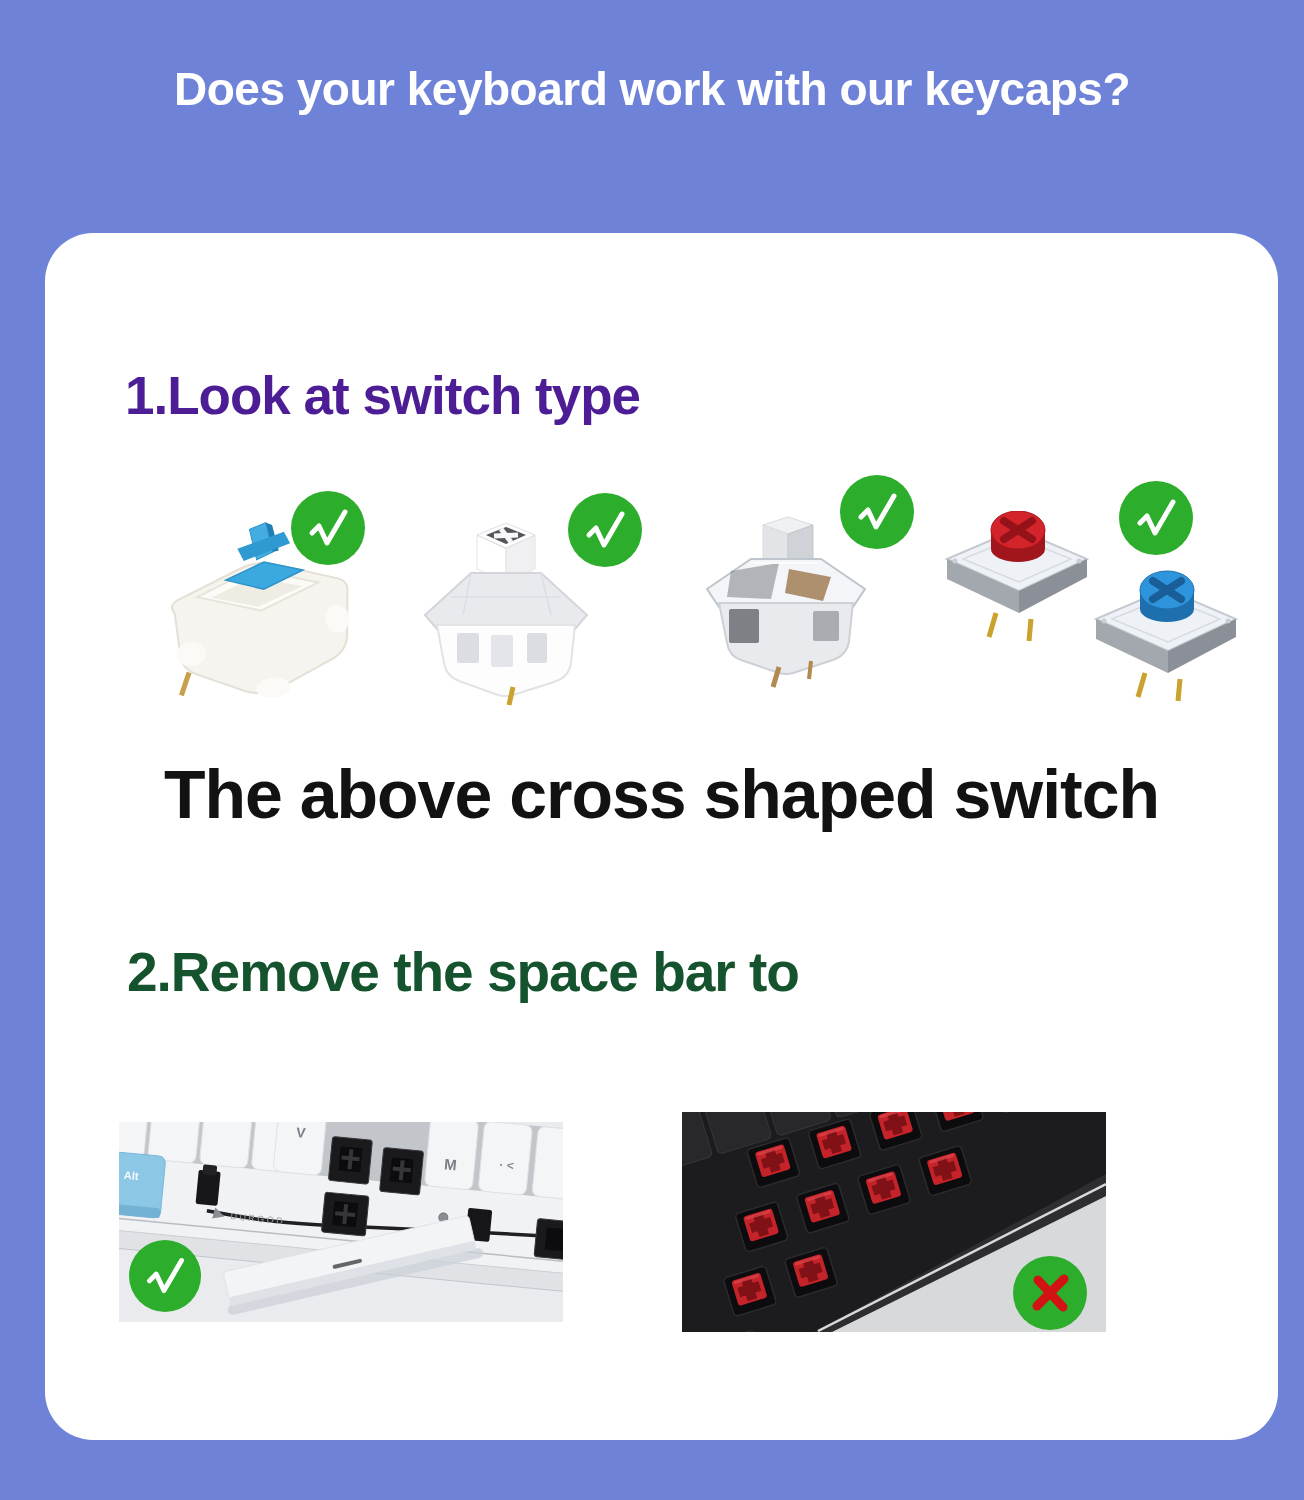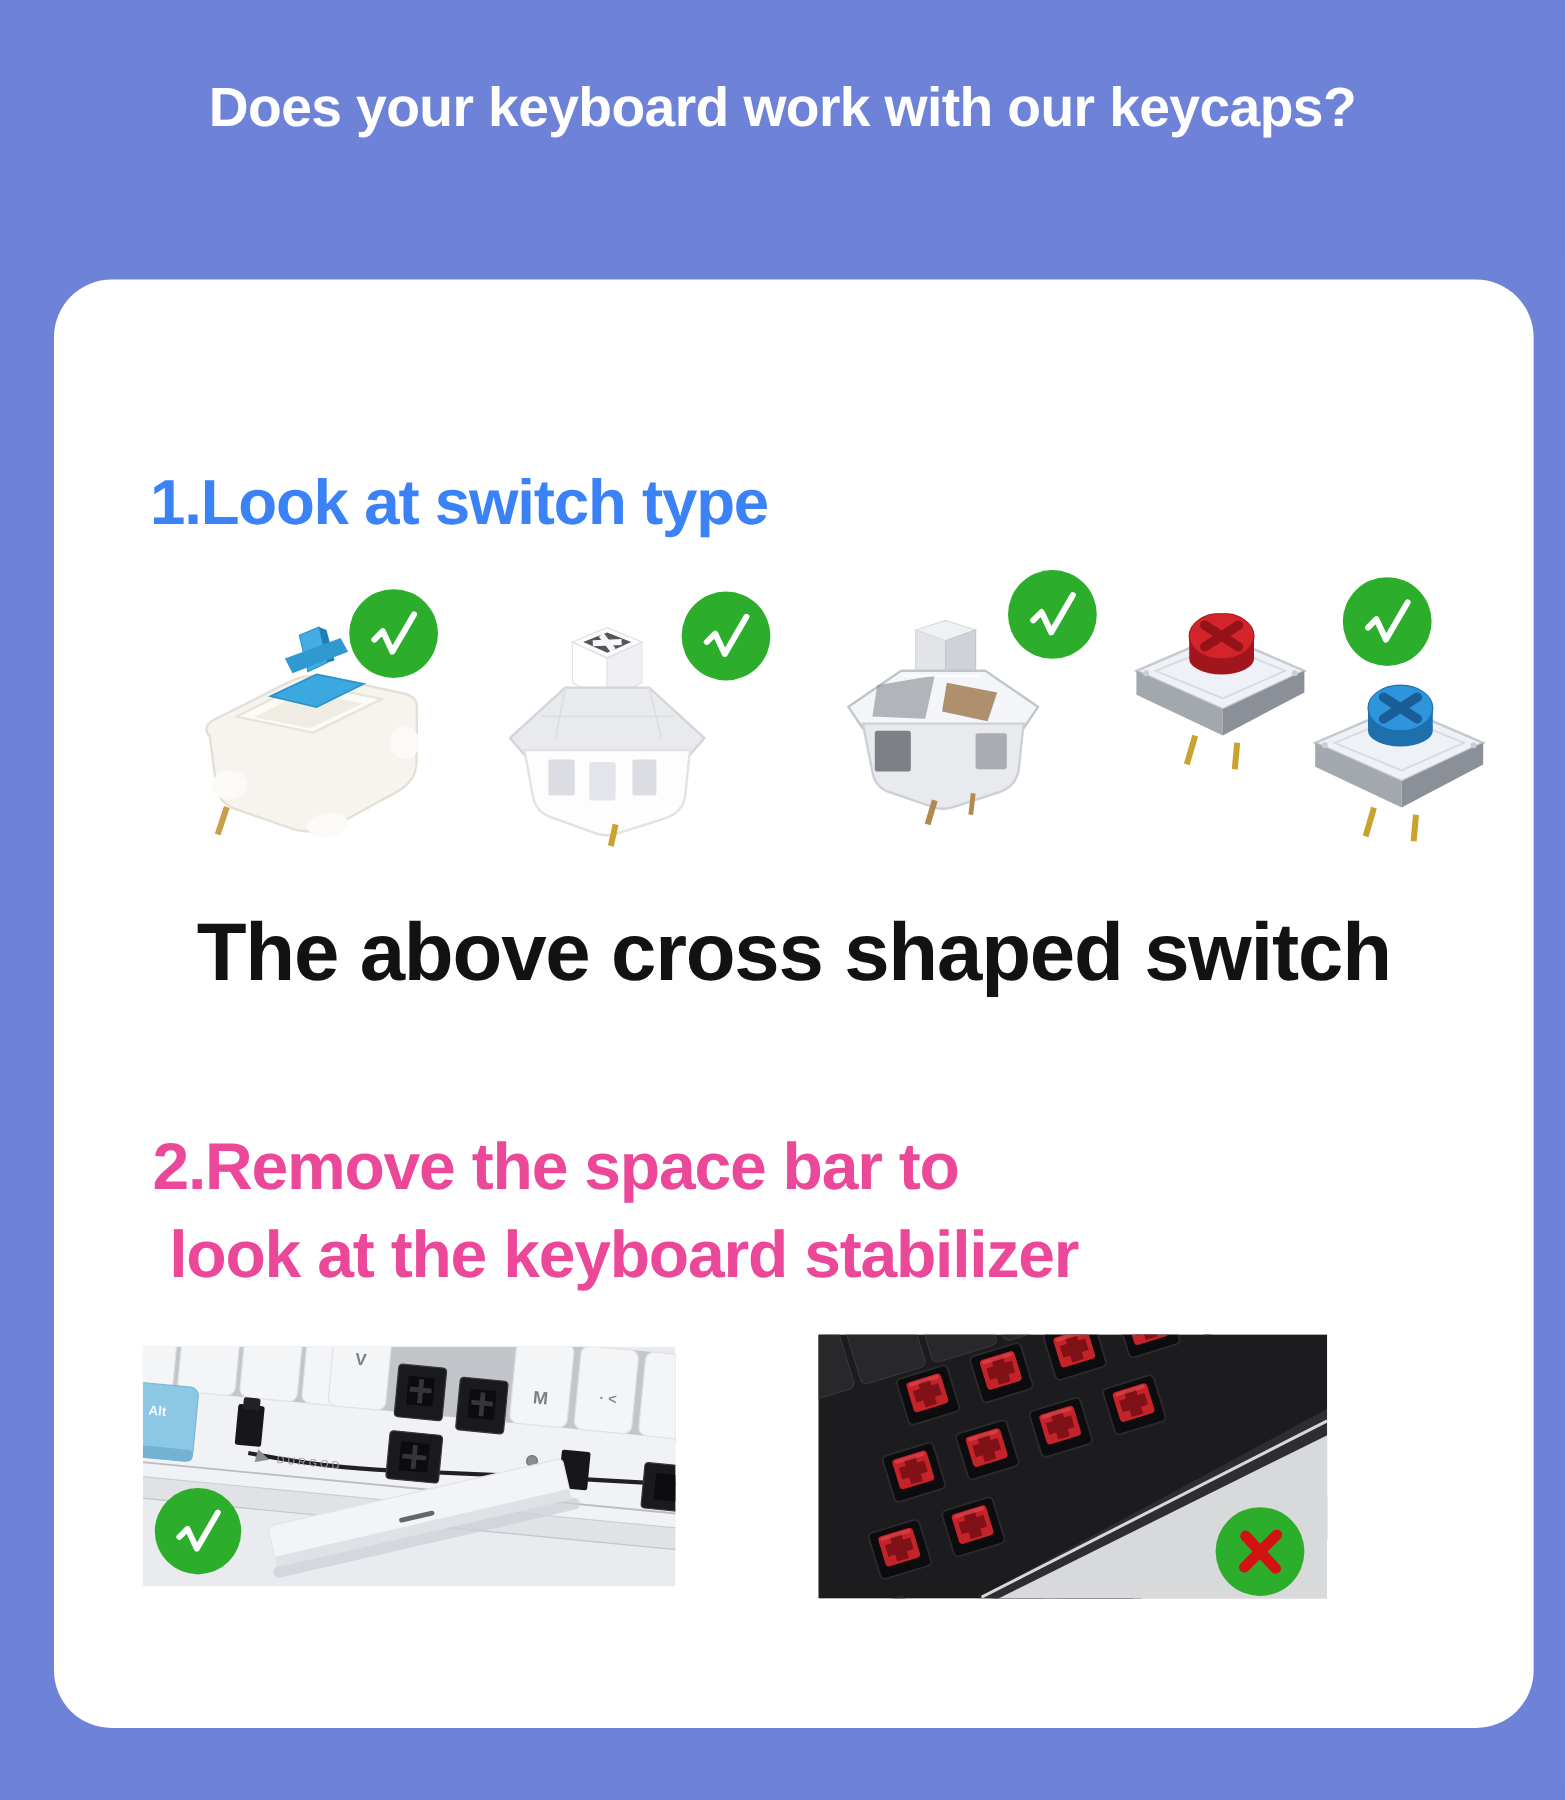--- a/index.html
+++ b/index.html
@@ -12,22 +12,22 @@
     text-align:center; color:#FFFFFF; font-size:46px; font-weight:bold;
     letter-spacing:-0.5px;
   }
 
   .card {
     position:absolute; left:45px; top:233px; width:1233px; height:1207px;
     background:#FFFFFF; border-radius:48px;
   }
 
   .s1-heading {
-    position:absolute; left:80px; top:156px;
-    font-size:53px; font-weight:bold; color:#3b82f6; letter-spacing:-1px;
+    position:absolute; left:80px; top:132px;
+    font-size:53px; font-weight:bold; color:#4c1d95; letter-spacing:-1px;
   }
 
   .switch { position:absolute; }
   .switch svg { display:block; width:100%; height:100%; }
   .sw1 { left:100px; top:272px; width:225px; height:212px; }
   .sw2 { left:356px; top:272px; width:212px; height:206px; }
   .sw3 { left:648px; top:276px; width:185px; height:190px; }
   .sw4 { left:893px; top:278px; width:305px; height:195px; }
 
   .badge {
@@ -41,21 +41,21 @@
   .b4 { left:1074px; top:248px; }
 
   .s1-caption {
     position:absolute; left:0; top:522px; width:100%;
     text-align:center; font-size:68px; font-weight:bold; color:#121212;
     letter-spacing:-1px;
   }
 
   .s2-heading {
     position:absolute; left:82px; top:703px;
-    font-size:55px; font-weight:bold; color:#ec4899;
+    font-size:55px; font-weight:bold; color:#14532d;
     line-height:73px; letter-spacing:-1px;
   }
   .s2-line2 { padding-left:14px; }
 
   .photo { position:absolute; overflow:hidden; }
   .photo svg { display:block; width:100%; height:100%; }
   .photo-left  { left:74px;  top:889px; width:444px; height:200px; }
   .photo-right { left:637px; top:879px; width:424px; height:220px; }
   .badge-photo-left  { left:10px;  top:118px; width:72px; height:72px; }
   .badge-photo-right { left:331px; top:144px; width:74px; height:74px; }
@@ -177,21 +177,20 @@
     <div class="badge b4">
       <svg viewBox="0 0 74 74">
           <path d="M21 42 L28 35 L36 52 L54 21" fill="none" stroke="#FFFFFF" stroke-width="5" stroke-linecap="round" stroke-linejoin="round"></path>
         </svg>
     </div>
 
     <div class="s1-caption">The above cross shaped switch</div>
 
     <div class="s2-heading">
       <span>2.Remove the space bar to</span><br>
-      <span class="s2-line2">look at the keyboard stabilizer</span>
     </div>
 
     <figure class="photo photo-left">
       <svg viewBox="0 0 444 200">
         <rect width="444" height="200" fill="#E9EBEF"></rect>
         <g transform="rotate(5.5)">
           <rect x="-20" y="-36" width="540" height="74" fill="#C2C5CA"></rect>
           <rect x="-20" y="34" width="540" height="74" fill="#F1F2F4"></rect>
 
           <rect x="-20" y="-36" width="48" height="70" rx="7" fill="#F4F5F7" stroke="#DFE1E5"></rect>

